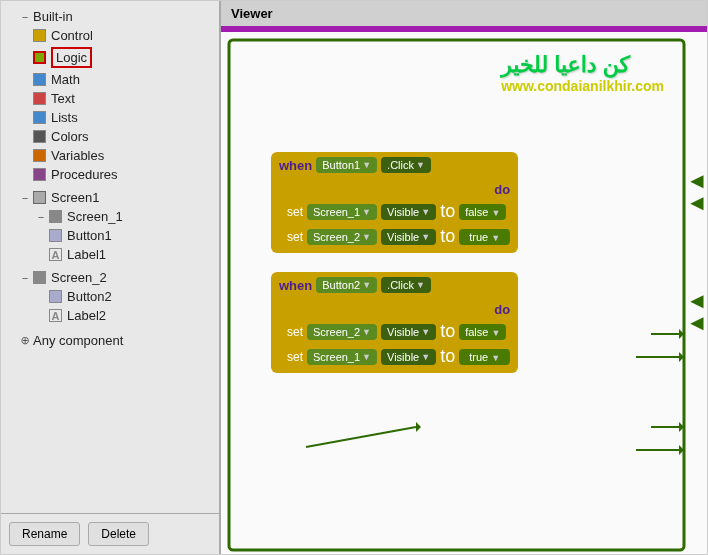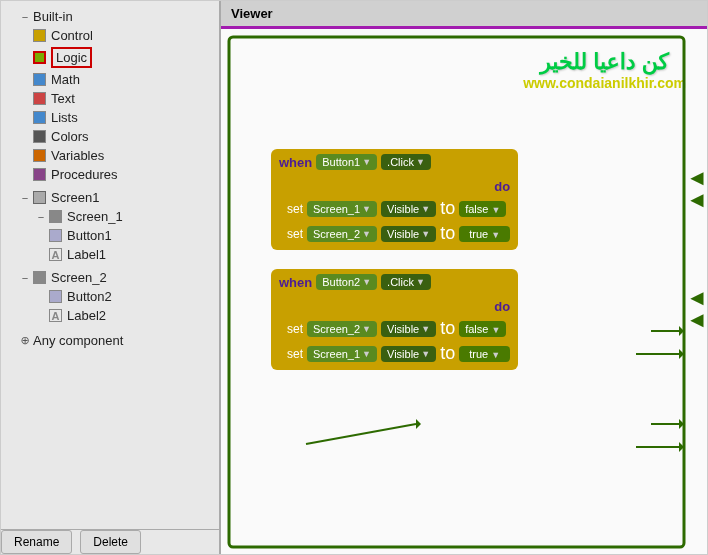--- a/index.html
+++ b/index.html
@@ -63,20 +63,21 @@
       color: #222;
     }
     .indent1 { padding-left: 16px; }
     .indent2 { padding-left: 32px; }
     .indent3 { padding-left: 48px; }
     .logic-selected {
       border: 2px solid #cc0000;
       padding: 1px 3px;
     }
     .bottom-bar {
+      padding: 8px;
       display: flex;
       gap: 8px;
       border-top: 1px solid #aaa;
     }
     .btn {
       padding: 4px 12px;
       background: #e0e0e0;
       border: 1px solid #aaa;
       border-radius: 3px;
       cursor: pointer;
@@ -88,35 +89,35 @@
       flex: 1;
       background: #f5f5f5;
       display: flex;
       flex-direction: column;
     }
     .viewer-header {
       background: #d0d0d0;
       padding: 5px 10px;
       font-weight: bold;
       font-size: 13px;
-      border-bottom: 3px solid #a21caf;
+      border-bottom: 6px solid #a21caf;
     }
     .viewer-area {
       flex: 1;
       position: relative;
       overflow: hidden;
       background: #fafafa;
     }
 
     
     .watermark {
       position: absolute;
       top: 20px;
-      right: 21px;
-      text-align: center;
+      right: 43px;
+      text-align: left;
       pointer-events: none;
     }
     .watermark-arabic {
       font-size: 22px;
       color: #00cc44;
       font-weight: bold;
       text-shadow: 1px 1px 2px rgba(0,0,0,0.2);
     }
     .watermark-url {
       font-size: 14px;

